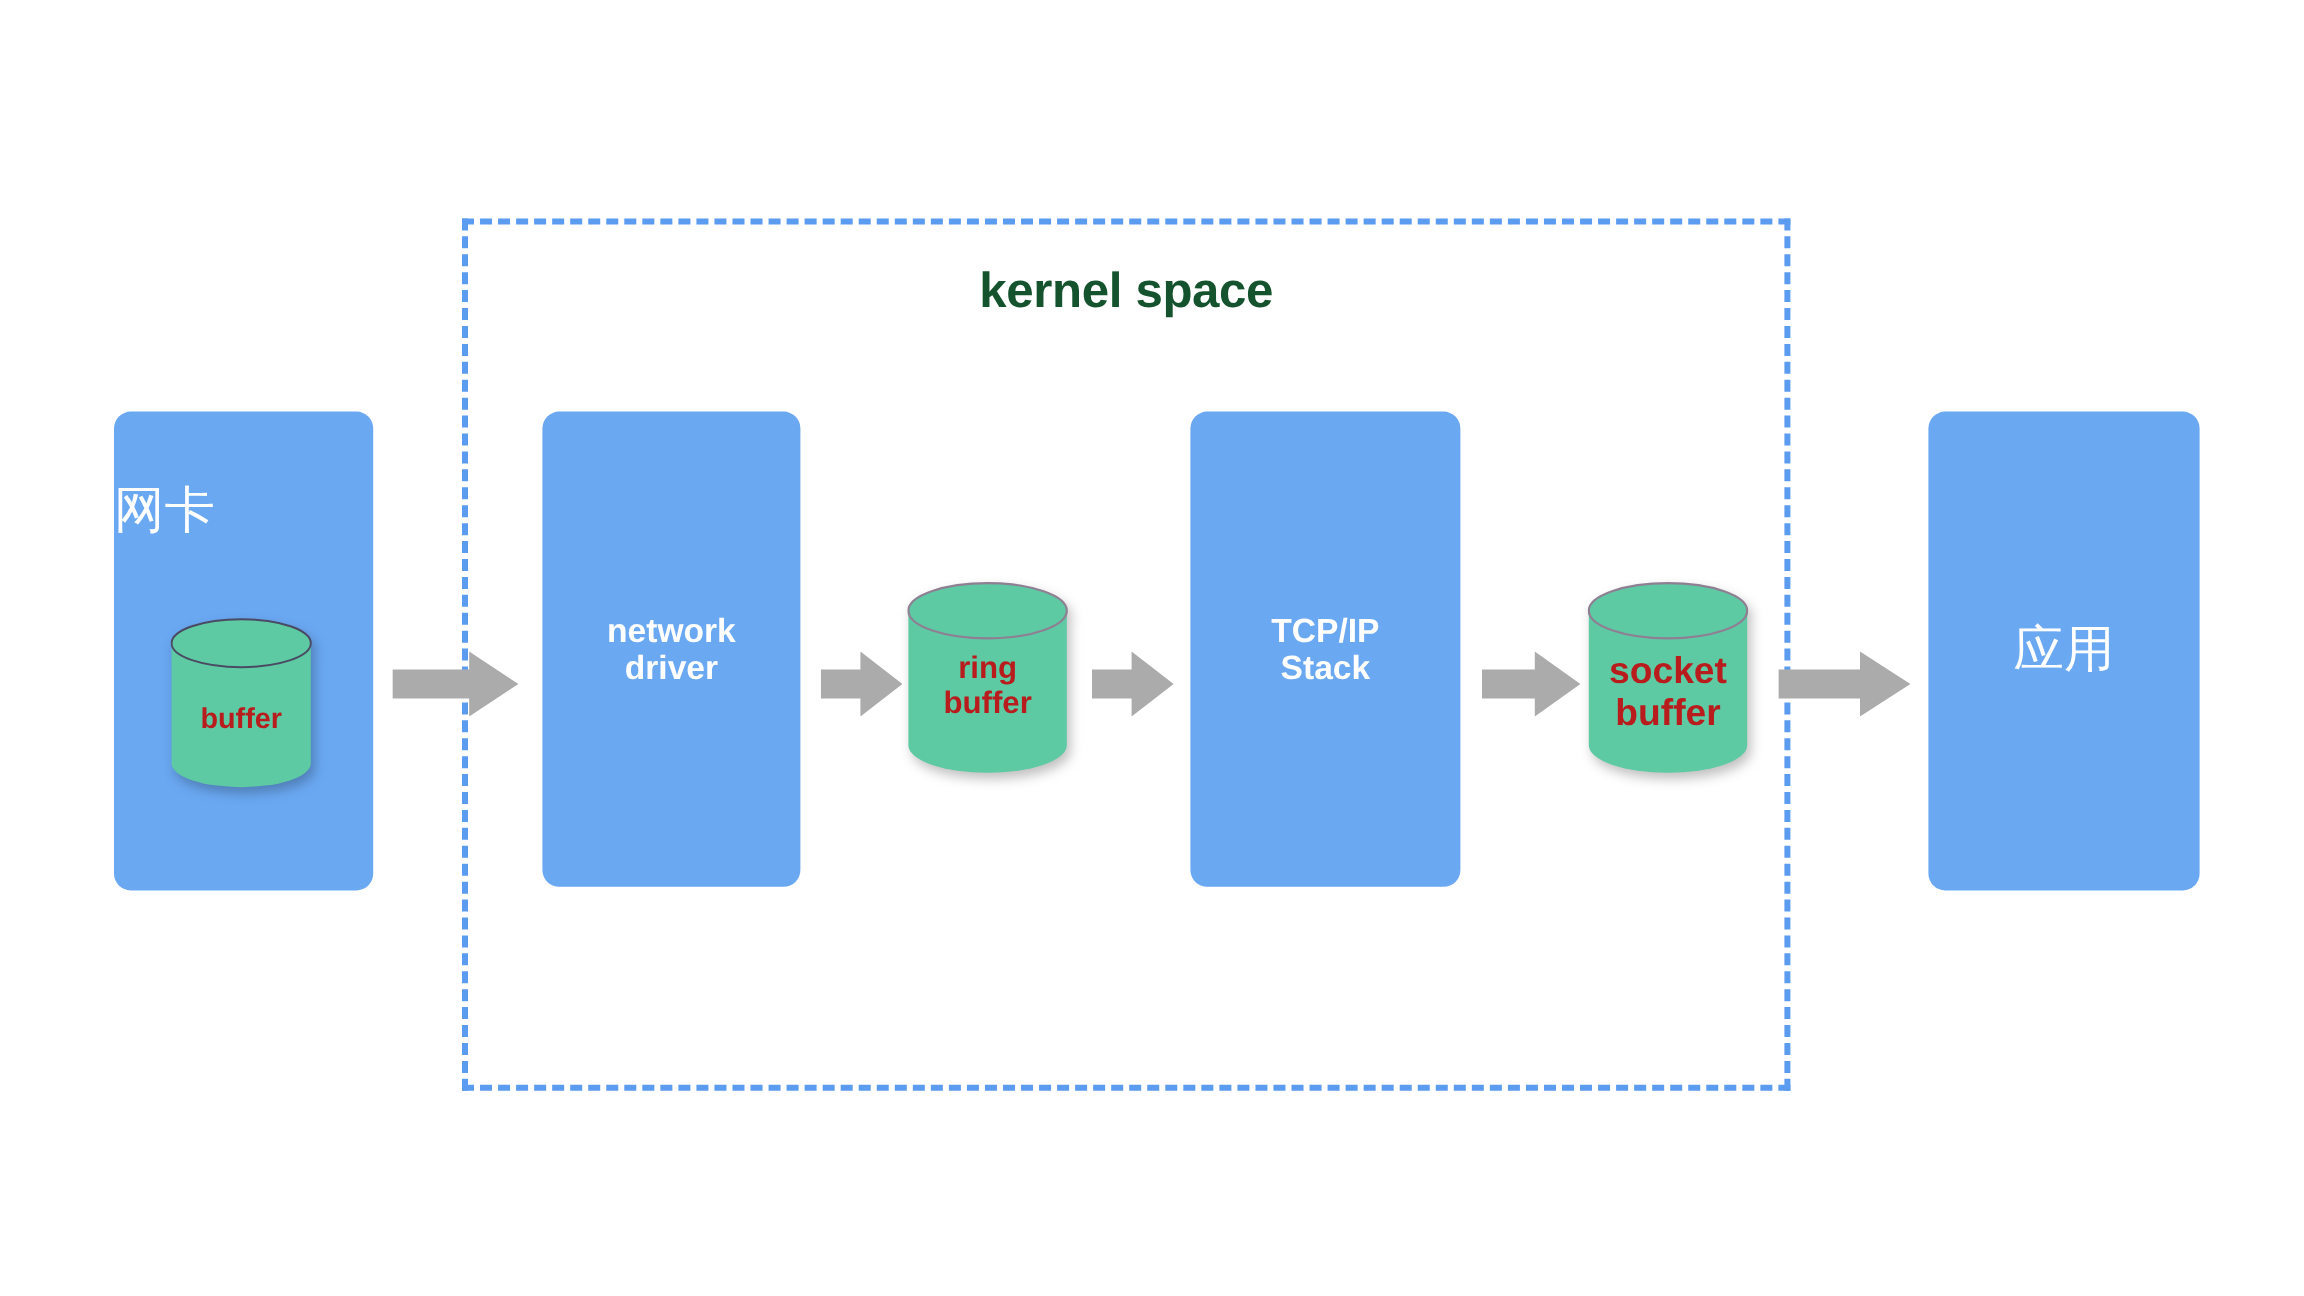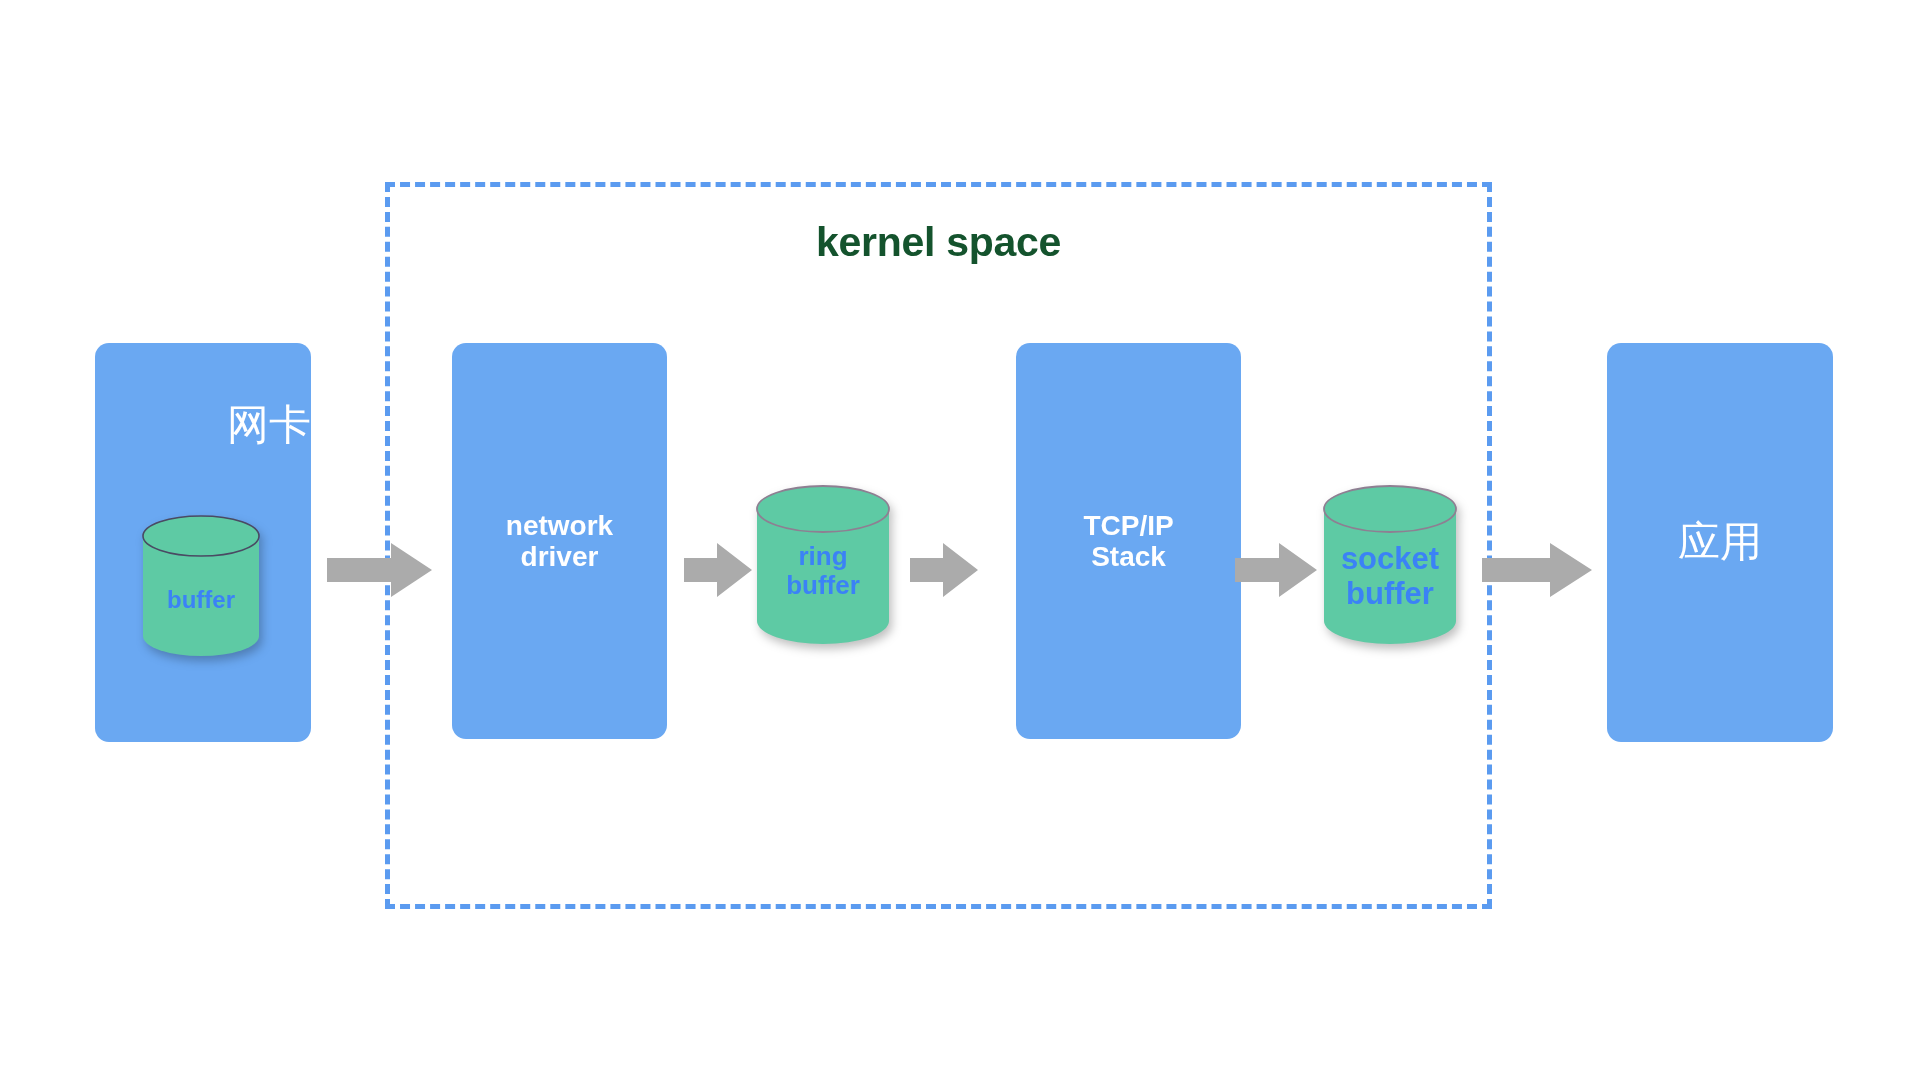--- a/index.html
+++ b/index.html
@@ -70,56 +70,55 @@
     top: 343px;
     width: 216px;
     height: 399px;
     display: block;
   }
   #box-nic .box-label {
     position: absolute;
     top: 58px;
     left: 0;
     width: 100%;
-    text-align: right;
+    text-align: left;
   }
 
   #box-driver {
     left: 452px;
     top: 343px;
     width: 215px;
     height: 396px;
   }
   #box-tcpip {
     left: 992px;
     top: 343px;
     width: 225px;
     height: 396px;
-    margin-left: 24px;
   }
   #box-app {
     left: 1607px;
     top: 343px;
     width: 226px;
     height: 399px;
     font-family: Liberation Serif, serif;
   }
 
   
   .cylinder {
     position: absolute;
     filter: drop-shadow(3px 5px 5px rgba(0,0,0,0.25));
   }
   .cylinder svg { display: block; }
   .cyl-label {
     position: absolute;
     left: 0;
     width: 100%;
     text-align: center;
-    color: #3b82f6;
+    color: #b91c1c;
     font-weight: bold;
     line-height: 1.12;
     white-space: pre-line;
     pointer-events: none;
   }
 
   #cyl-nic-buffer { left: 142px; top: 515px; width: 118px; height: 142px; }
   #cyl-nic-buffer .cyl-label { top: 72px; font-size: 24px; }
 
   #cyl-ring-buffer { left: 756px; top: 485px; width: 134px; height: 160px; }

